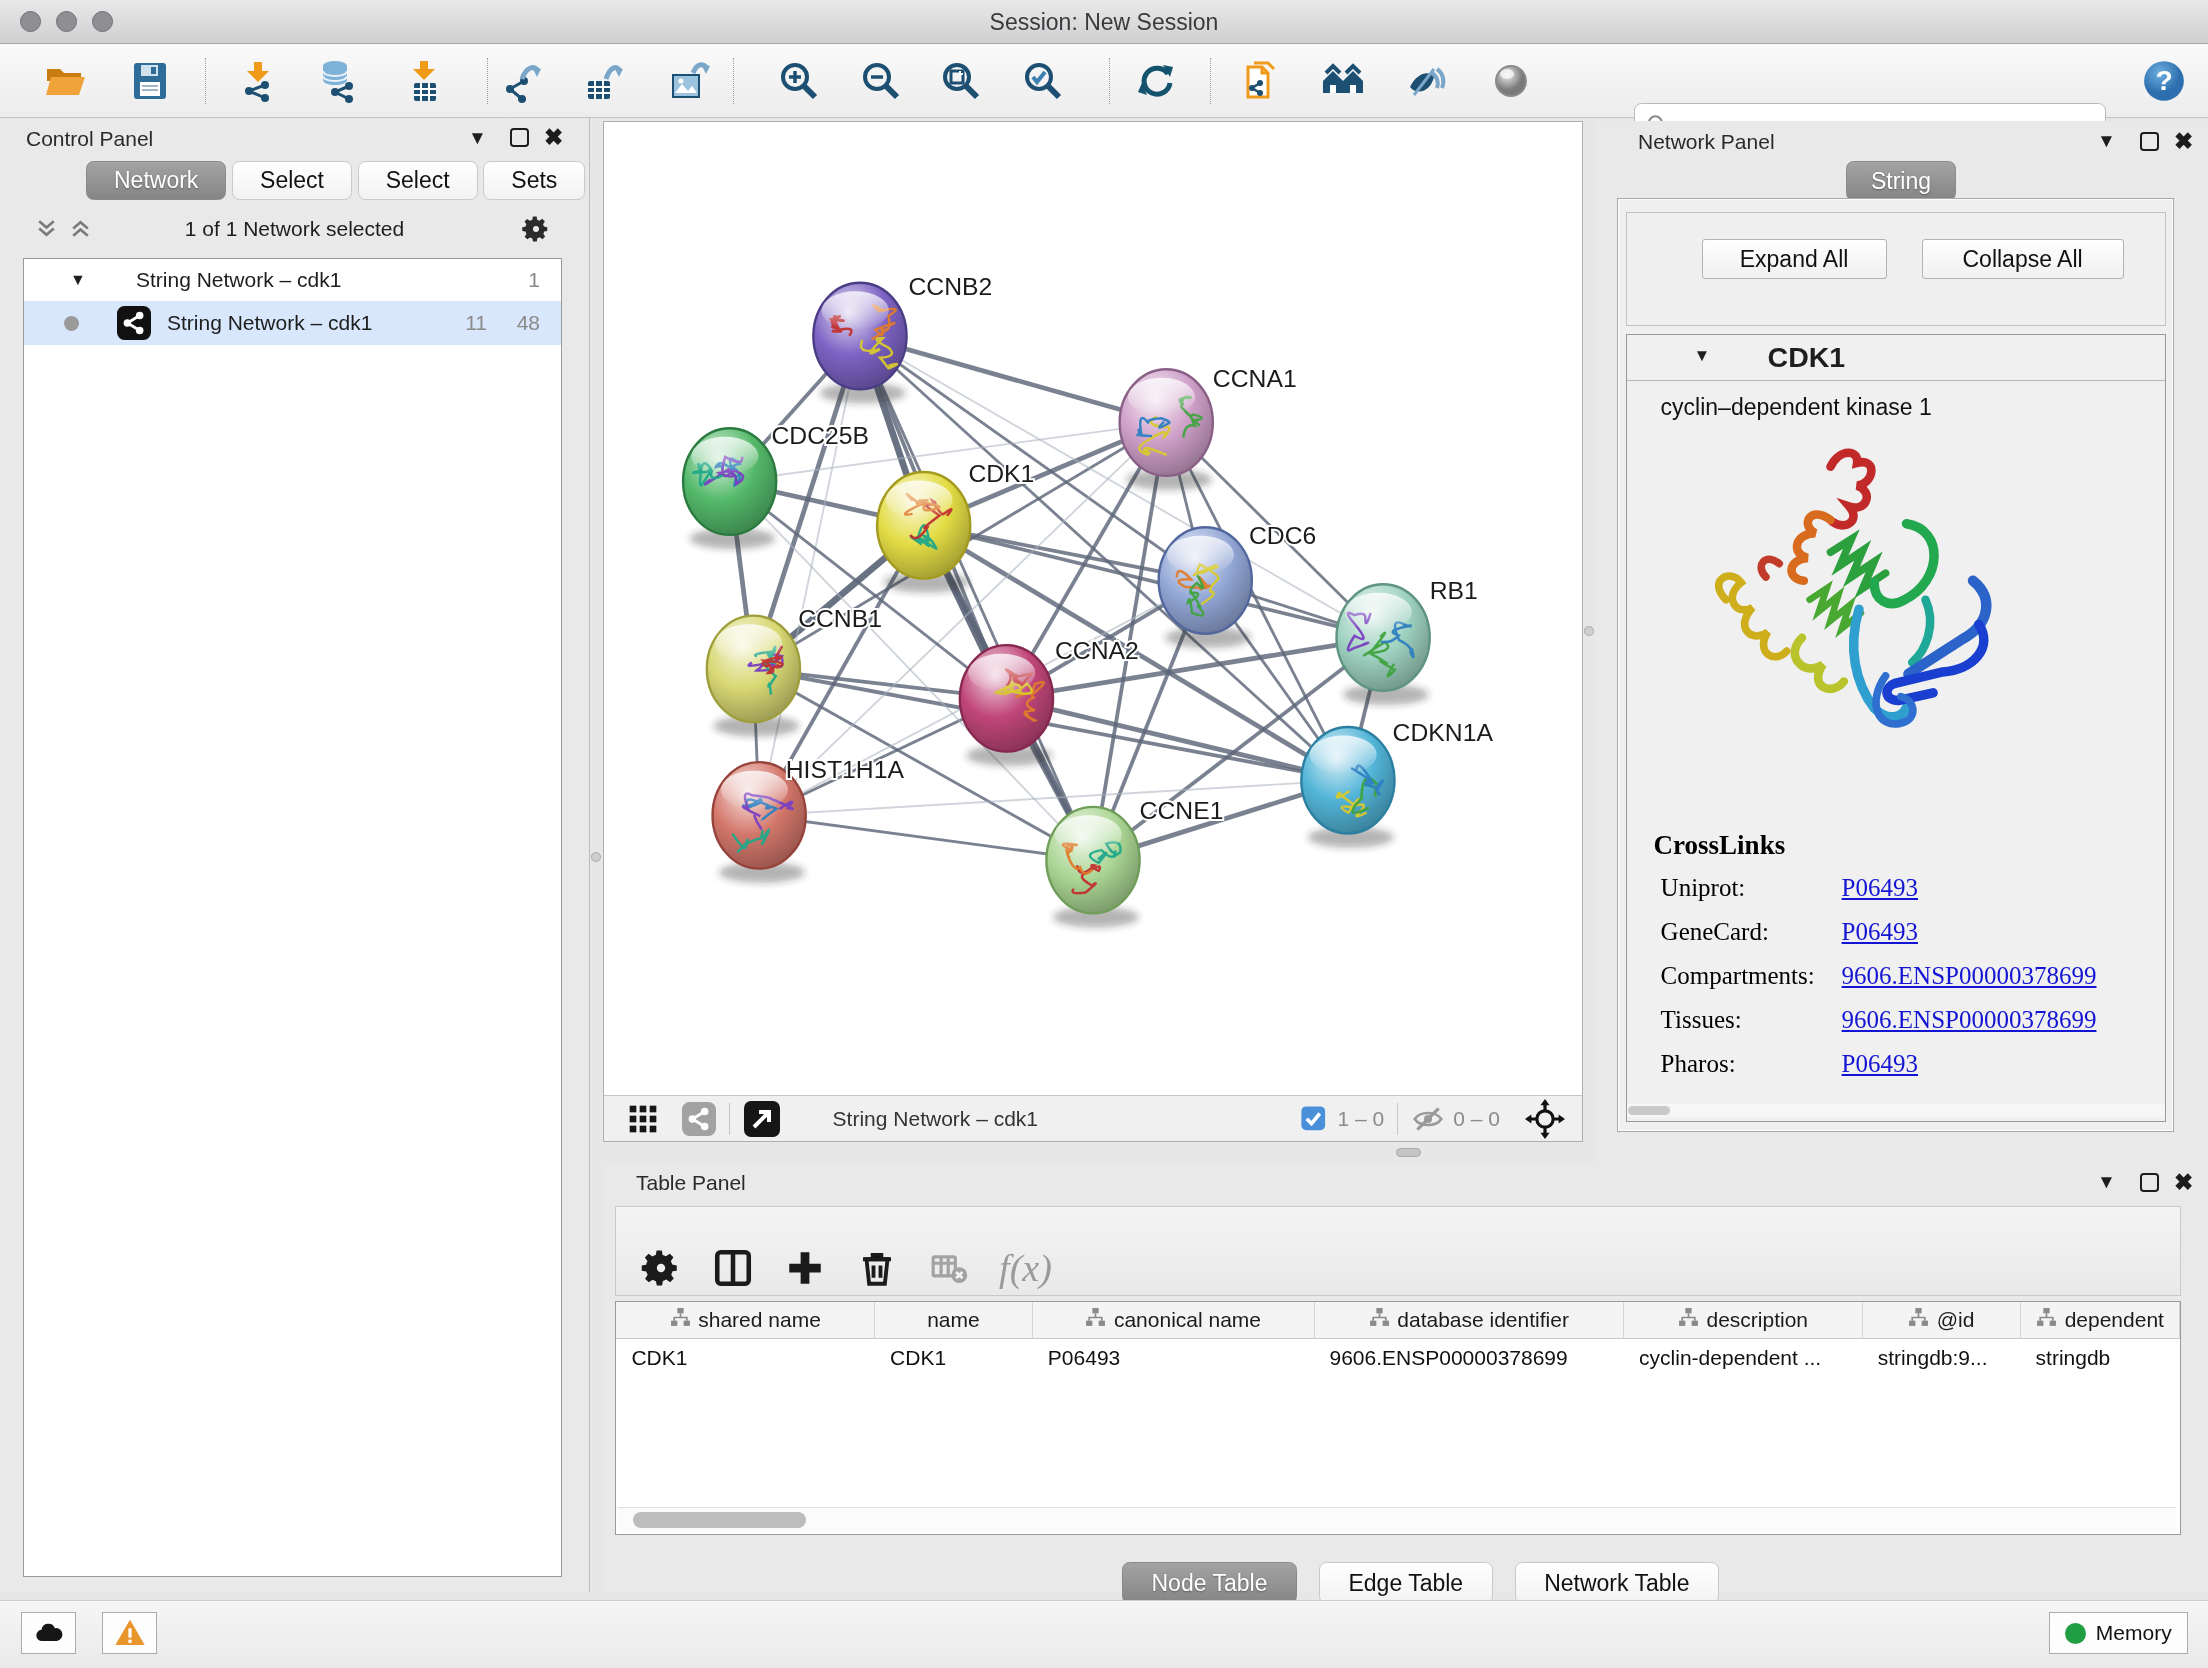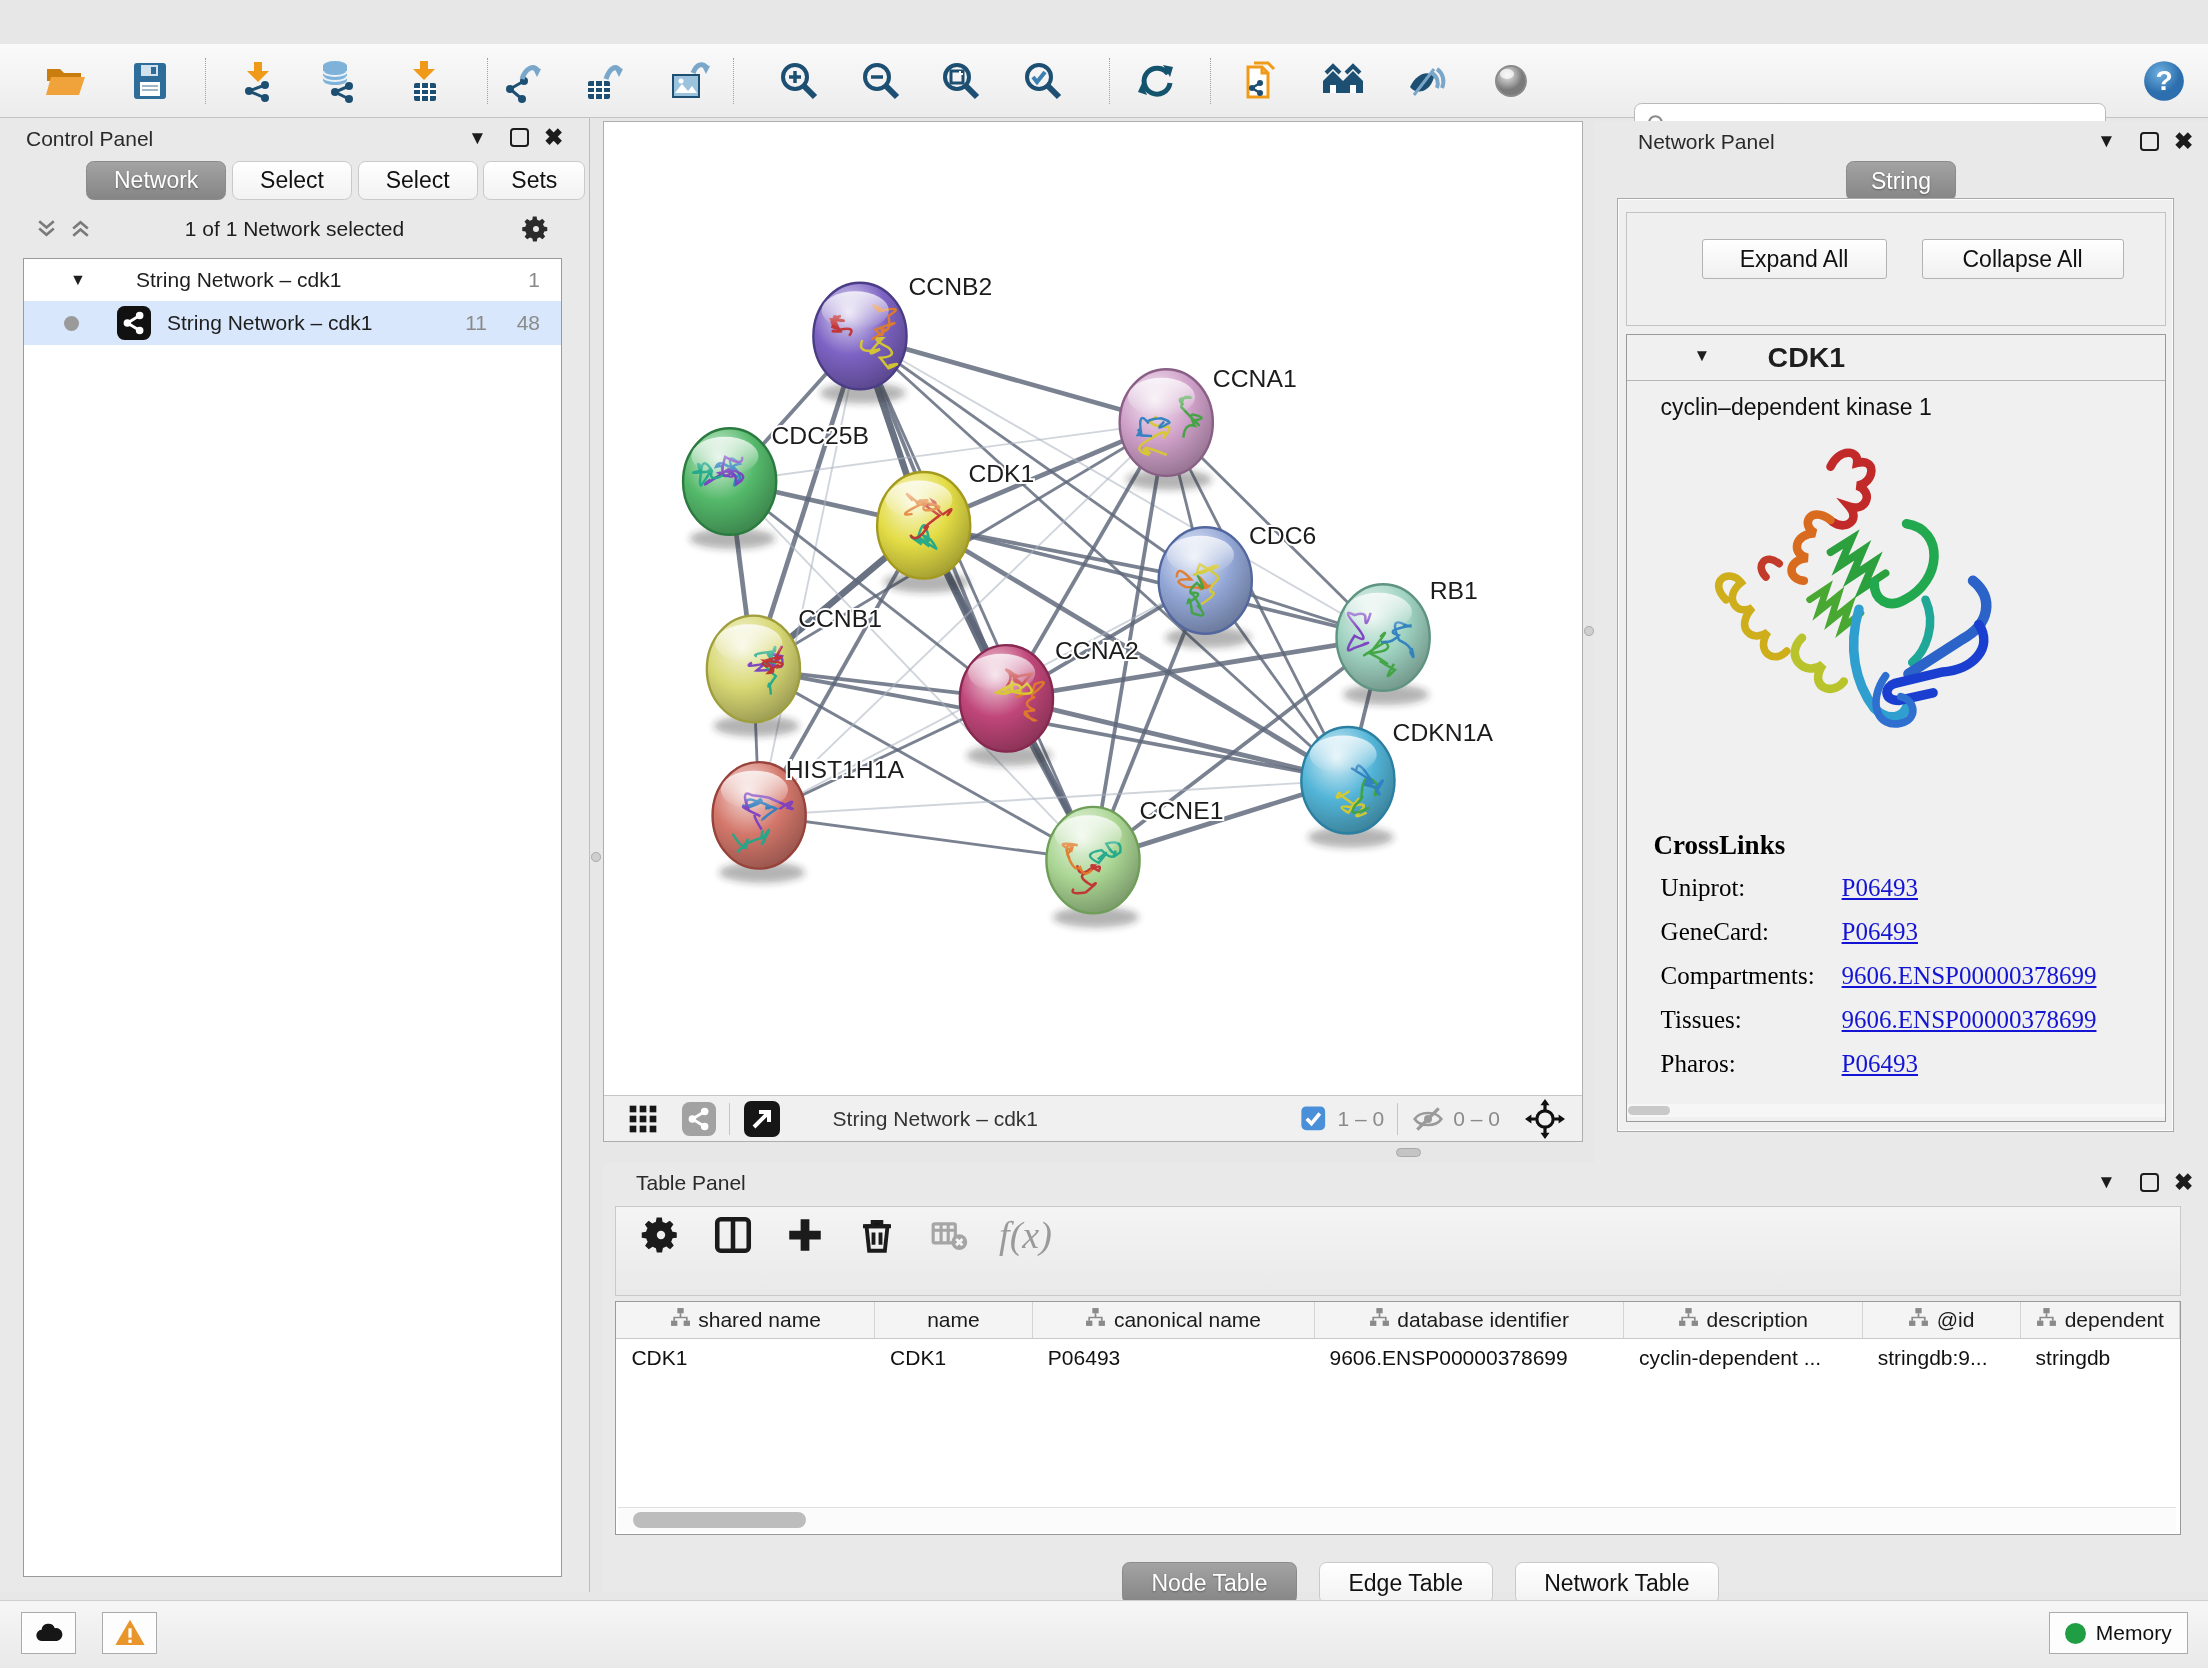--- a/index.html
+++ b/index.html
@@ -68,21 +68,21 @@
   #crosslinks { font-family:"Liberation Serif",serif; }
   #crosslinks-title { font-size:27px; font-weight:bold; color:#000; }
   .cl-row { position:relative; height:44px; font-size:25px; }
   .cl-label { position:absolute; left:34px; color:#000; }
   .cl-value { position:absolute; left:215px; color:#1414d4; text-decoration:underline; }
   #rp-hscroll { position:absolute; left:0px; bottom:3.8px; width:538px; height:13.3px; background:#f6f6f6; }
   #rp-hthumb { position:absolute; left:1.9px; top:1.9px; width:42px; height:9.5px; background:#c9c9c9; border-radius:4.8px; }
 
   
   #table-panel { position:absolute; left:603px; top:1163px; width:1605px; height:429px; background:#e9e9e9; }
-  #tp-toolbar { position:absolute; left:12.4px; top:43px; width:1566px; height:90px; background:linear-gradient(#f4f4f4,#e9e9e9); border:1px solid #c9c9c9; display:flex; align-items:flex-start; }
+  #tp-toolbar { position:absolute; left:12.4px; top:43px; width:1566px; height:90px; background:linear-gradient(#f4f4f4,#e9e9e9); border:1px solid #c9c9c9; display:flex; align-items:flex-end; }
   .tp-icon { width:55px; height:55px; display:flex; align-items:center; justify-content:center; margin-left:17px; }
   #tp-table { position:absolute; left:12.4px; top:138px; width:1566px; height:234px; background:#fff; border:1.9px solid #9a9a9a; }
   #thead-row { display:flex; height:37px; background:#f4f4f4; border-bottom:1px solid #c9c9c9; }
   .th { display:flex; align-items:center; justify-content:center; gap:7.6px; font-size:21px; color:#1b1b1b; border-right:1px solid #d4d4d4; overflow:hidden; white-space:nowrap; }
   #tbody-row { display:flex; height:38px; }
   .td { font-size:21px; color:#111; padding-left:15px; display:flex; align-items:center; overflow:hidden; white-space:nowrap; }
   #tp-hscroll { position:absolute; left:1.9px; bottom:1.9px; width:1558px; height:25px; background:#fbfbfb; border-top:1px solid #e0e0e0; }
   #tp-hthumb { position:absolute; left:15px; top:3.8px; width:173px; height:16px; background:#bdbdbd; border-radius:8.6px; }
   #table-tabs { position:absolute; left:519px; top:399px; display:flex; gap:22px; }
   #table-tabs .tab { padding:0 28.5px; height:42px; }
@@ -91,20 +91,26 @@
   #bottombar { position:absolute; left:0; top:1600px; width:2208px; height:68px; background:linear-gradient(#f6f6f6,#e9e9e9); border-top:1px solid #cfcfcf; }
   .bbtn { position:absolute; top:11.4px; height:42px; background:#fdfdfd; border:1.9px solid #ababab; display:flex; align-items:center; justify-content:center; gap:9.5px; }
   #memory-dot { width:21px; height:21px; border-radius:50%; }
   #memory-label { font-size:21px; color:#111; }
 </style>
 </head>
 <body>
 
 <div id="app">
 
+  <div id="titlebar">
+    <div class="tlight" style="left:20px"></div>
+    <div class="tlight" style="left:56px"></div>
+    <div class="tlight" style="left:92px"></div>
+    <div id="win-title">Session: New Session</div>
+  </div>
 
   <div id="toolbar">
     <div class="tbtn" style="left:41px">
       <svg width="44" height="44" viewBox="0 0 44 44">
           <path d="M4 10h13l4 4h17v8H4z" fill="#c87d0e"></path>
           <path d="M8 18h34l-6 18H3z" fill="#f0a33a"></path>
         </svg>
       </div>
     <div class="tbtn" style="left:126px">
       <svg width="44" height="44" viewBox="0 0 44 44">

